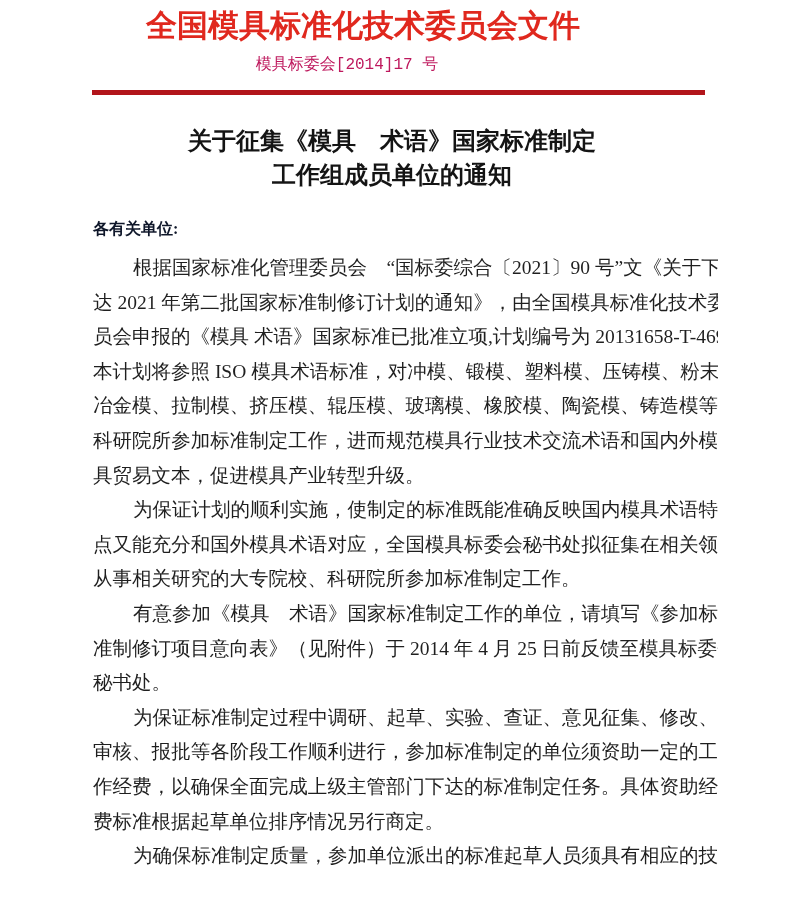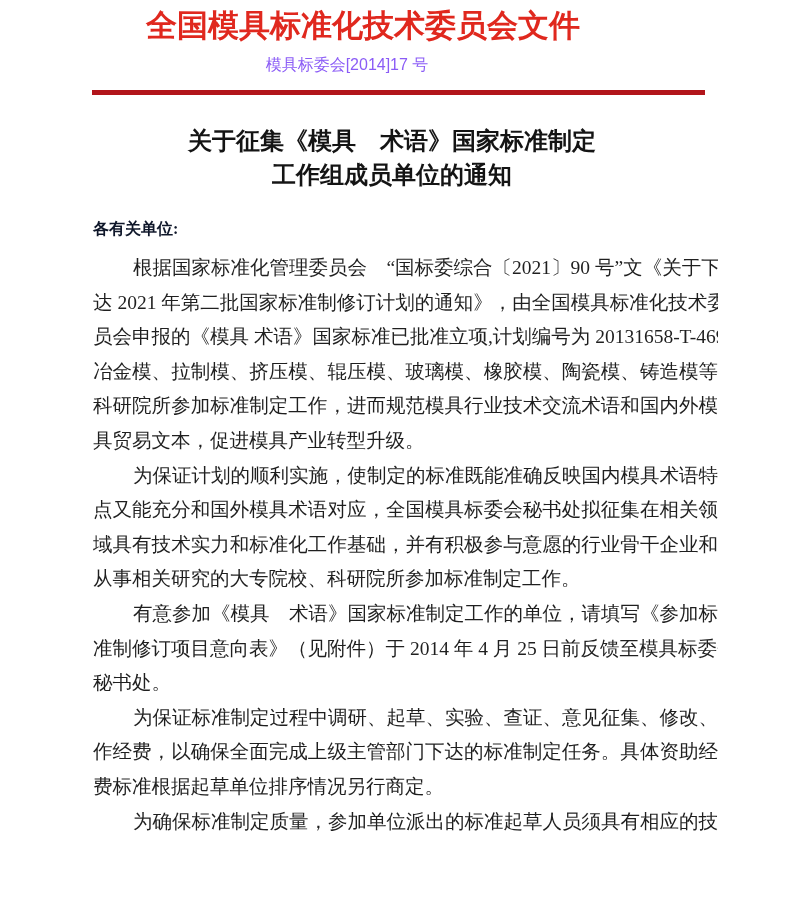--- a/index.html
+++ b/index.html
@@ -31,24 +31,24 @@
     line-height: 36px;
     color: var(--header-red);
     letter-spacing: 0px;
   }
   .doc-number {
     position: absolute;
     top: 54px;
     left: 347px;
     transform: translateX(-50%);
     white-space: nowrap;
-    font-family: Liberation Sans, sans-serif;
+    font-family: Liberation Mono, monospace;
     font-size: 16px;
     line-height: 22px;
-    color: #8b5cf6;
+    color: #be185d;
   }
   .red-rule {
     position: absolute;
     top: 90px;
     left: 92px;
     width: 613px;
     height: 5px;
     background: var(--rule-red);
   }
   .subject {
@@ -108,30 +108,31 @@
     <div>关于征集《模具　术语》国家标准制定</div>
     <div>工作组成员单位的通知</div>
   </div>
 
   <div class="body-block">
     <div class="salutation">各有关单位:</div>
     <div id="paragraphs">
         <div class="line first">根据国家标准化管理委员会　“国标委综合〔2021〕90 号”文《关于下</div>
         <div class="line">达 2021 年第二批国家标准制修订计划的通知》，由全国模具标准化技术委</div>
         <div class="line">员会申报的《模具 术语》国家标准已批准立项,计划编号为 20131658-T-469。</div>
+        <div class="line">本计划将参照 ISO 模具术语标准，对冲模、锻模、塑料模、压铸模、粉末</div>
         <div class="line">冶金模、拉制模、挤压模、辊压模、玻璃模、橡胶模、陶瓷模、铸造模等</div>
         <div class="line">科研院所参加标准制定工作，进而规范模具行业技术交流术语和国内外模</div>
         <div class="line no-fill">具贸易文本，促进模具产业转型升级。</div>
         <div class="line first">为保证计划的顺利实施，使制定的标准既能准确反映国内模具术语特</div>
         <div class="line">点又能充分和国外模具术语对应，全国模具标委会秘书处拟征集在相关领</div>
-        <div class="line">域具有技术实力和标准化工作基础，并有积极参与意愿的行业骨干企业和</div>
         <div class="line no-fill">从事相关研究的大专院校、科研院所参加标准制定工作。</div>
         <div class="line first">有意参加《模具　术语》国家标准制定工作的单位，请填写《参加标</div>
         <div class="line">准制修订项目意向表》（见附件）于 2014 年 4 月 25 日前反馈至模具标委会</div>
         <div class="line no-fill">秘书处。</div>
         <div class="line first">为保证标准制定过程中调研、起草、实验、查证、意见征集、修改、</div>
+        <div class="line">审核、报批等各阶段工作顺利进行，参加标准制定的单位须资助一定的工</div>
         <div class="line">作经费，以确保全面完成上级主管部门下达的标准制定任务。具体资助经</div>
         <div class="line no-fill">费标准根据起草单位排序情况另行商定。</div>
         <div class="line first">为确保标准制定质量，参加单位派出的标准起草人员须具有相应的技</div>
       </div>
   </div>
 
 </div>
 
 </body></html>

